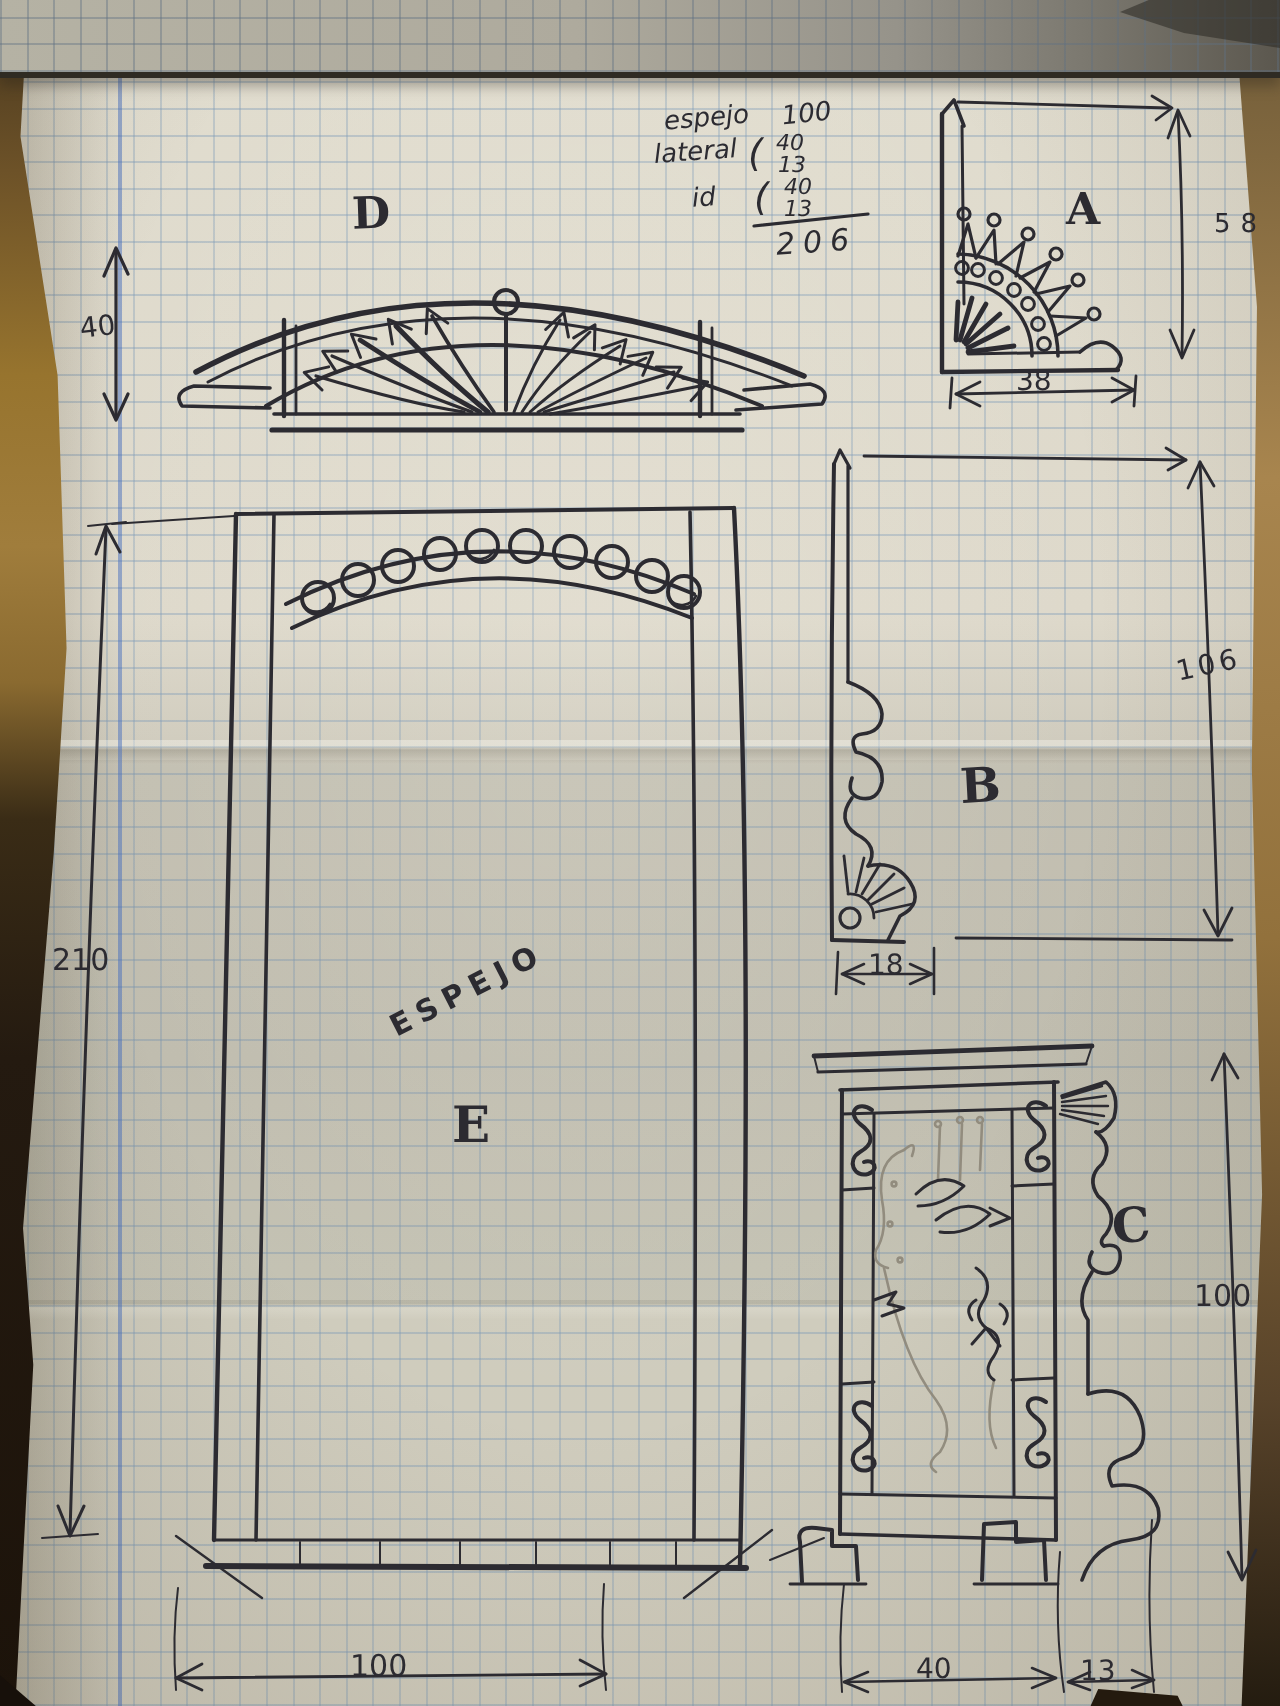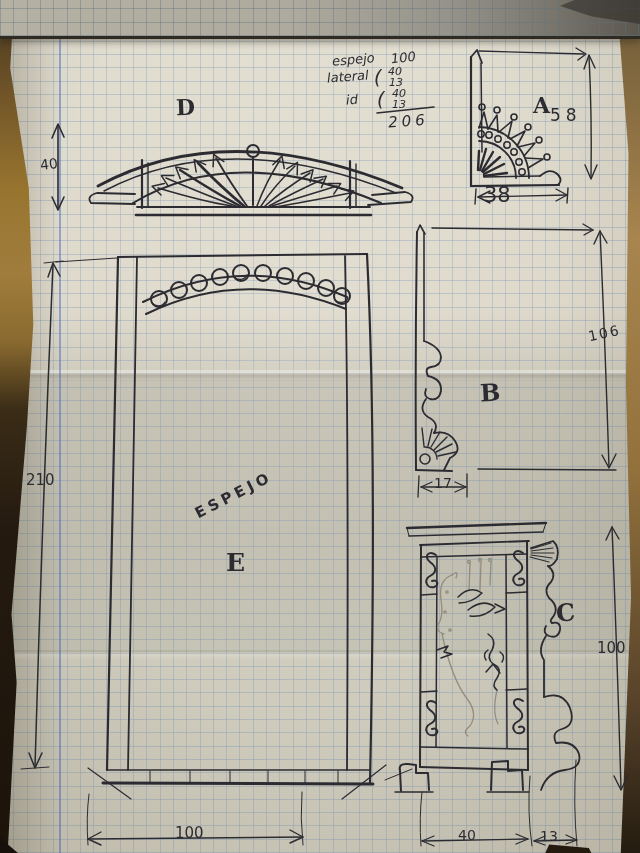--- a/index.html
+++ b/index.html
@@ -341,24 +341,24 @@
   <span class="txt" style="left:392px;top:98px;font-size:11px;font-style:italic">13</span>
   <span class="txt" style="left:388px;top:112px;font-size:15px;letter-spacing:4px;font-style:italic;transform:rotate(-4deg)">206</span>
 
   <span class="txt cap" style="left:176px;top:94px;transform:rotate(-2deg)">D</span>
   <span class="txt cap" style="left:533px;top:92px">A</span>
   <span class="txt cap" style="left:480px;top:378px;font-size:24px;transform:rotate(-3deg)">B</span>
   <span class="txt cap" style="left:556px;top:598px;font-size:24px;transform:rotate(-5deg)">C</span>
   <span class="txt cap" style="left:226px;top:548px;font-size:25px">E</span>
 
   <span class="txt dim" style="left:40px;top:156px;transform:rotate(-7deg)">40</span>
-  <span class="txt dim" style="left:550px;top:105px;font-size:17px;letter-spacing:5px">58</span>
-  <span class="txt dim" style="left:484px;top:183px;font-size:21px">38</span>
+  <span class="txt dim" style="left:607px;top:105px;font-size:13px;letter-spacing:5px">58</span>
+  <span class="txt dim" style="left:508px;top:183px;font-size:14px">38</span>
   <span class="txt dim" style="left:26px;top:471px;font-size:15px">210</span>
   <span class="txt dim" style="left:588px;top:325px;transform:rotate(-12deg);letter-spacing:2px">106</span>
-  <span class="txt dim" style="left:434px;top:475px">17</span>
+  <span class="txt dim" style="left:434px;top:475px">18</span>
   <span class="txt dim" style="left:597px;top:639px;font-size:15px">100</span>
   <span class="txt dim" style="left:175px;top:824px;font-size:15px">100</span>
   <span class="txt dim" style="left:458px;top:827px">40</span>
   <span class="txt dim" style="left:540px;top:828px">13</span>
 
   <span class="txt" style="left:196px;top:505px;font-size:15px;font-weight:600;letter-spacing:4px;transform:rotate(-27deg);transform-origin:left center">ESPEJO</span>
 </div>
 
 </body></html>

